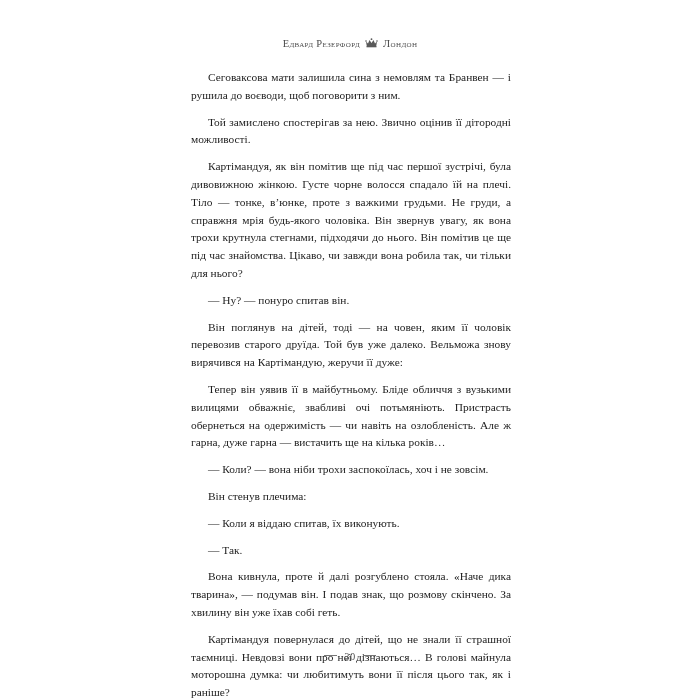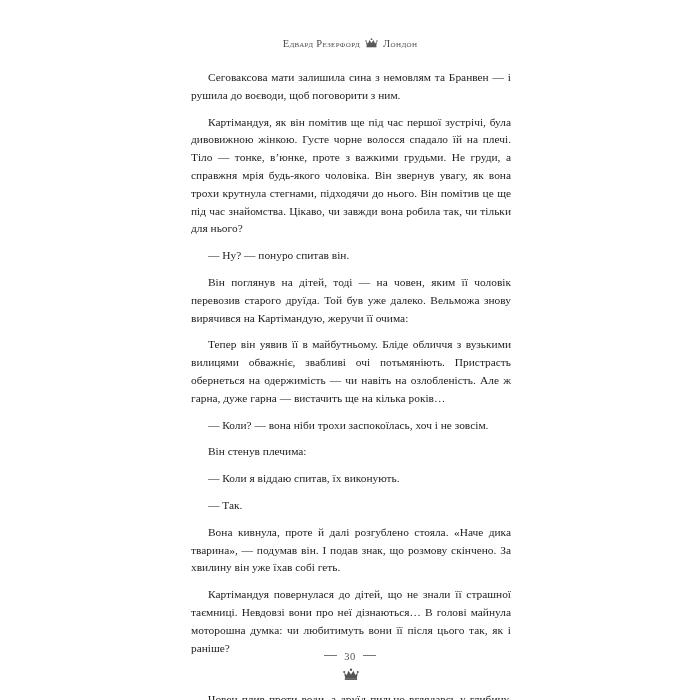--- a/index.html
+++ b/index.html
@@ -113,23 +113,24 @@
         <path d="M2 7 L6 11 L9 4 L13 10 L17 4 L20 11 L24 7 L22.5 16 L3.5 16 Z" fill="#5a5a5a"></path>
         <rect x="3" y="16" width="20" height="2.6" fill="#5a5a5a"></rect>
         <circle cx="2" cy="6" r="1.6" fill="#5a5a5a"></circle>
         <circle cx="24" cy="6" r="1.6" fill="#5a5a5a"></circle>
         <circle cx="13" cy="2.4" r="1.8" fill="#5a5a5a"></circle>
       </svg></span><span class="rh-text">Лондон</span>
   </div>
 
   <div class="textblock" id="textblock">
       <p class="narrative">Сеговаксова мати залишила сина з немовлям та Бранвен — і рушила до воєводи, щоб поговорити з ним.</p>
+      <p class="narrative">Той замислено спостерігав за нею. Звично оцінив її дітородні можливості.</p>
       <p class="narrative">Картімандуя, як він помітив ще під час першої зустрічі, була дивовижною жінкою. Густе чорне волосся спадало їй на плечі. Тіло — тонке, в’юнке, проте з важкими грудьми. Не груди, а справжня мрія будь-якого чоловіка. Він звернув увагу, як вона трохи крутнула стегнами, підходячи до нього. Він помітив це ще під час знайомства. Цікаво, чи завжди вона робила так, чи тільки для нього?</p>
       <p class="dialogue">— Ну? — понуро спитав він.</p>
-      <p class="narrative">Він поглянув на дітей, тоді — на човен, яким її чоловік перевозив старого друїда. Той був уже далеко. Вельможа знову вирячився на Картімандую, жеручи її очима:</p>
+      <p class="narrative">Він поглянув на дітей, тоді — на човен, яким її чоловік перевозив старого друїда. Той був уже далеко. Вельможа знову вирячився на Картімандую, жеручи її дуже:</p>
       <p class="narrative">Тепер він уявив її в майбутньому. Бліде обличчя з вузькими вилицями обважніє, звабливі очі потьмяніють. Пристрасть обернеться на одержимість — чи навіть на озлобленість. Але ж гарна, дуже гарна — вистачить ще на кілька років…</p>
       <p class="dialogue">— Коли? — вона ніби трохи заспокоїлась, хоч і не зовсім.</p>
       <p class="narrative">Він стенув плечима:</p>
       <p class="dialogue">— Коли я віддаю спитав, їх виконують.</p>
       <p class="dialogue">— Так.</p>
       <p class="narrative">Вона кивнула, проте й далі розгублено стояла. «Наче дика тварина», — подумав він. І подав знак, що розмову скінчено. За хвилину він уже їхав собі геть.</p>
       <p class="narrative">Картімандуя повернулася до дітей, що не знали її страшної таємниці. Невдовзі вони про неї дізнаються… В голові майнула моторошна думка: чи любитимуть вони її після цього так, як і раніше?</p>
       <div class="ornament"><span><svg width="16" height="13" viewBox="0 0 26 20" aria-hidden="true">
             <path d="M2 7 L6 11 L9 4 L13 10 L17 4 L20 11 L24 7 L22.5 16 L3.5 16 Z" fill="#555"></path>
             <rect x="3" y="16" width="20" height="2.8" fill="#555"></rect>

